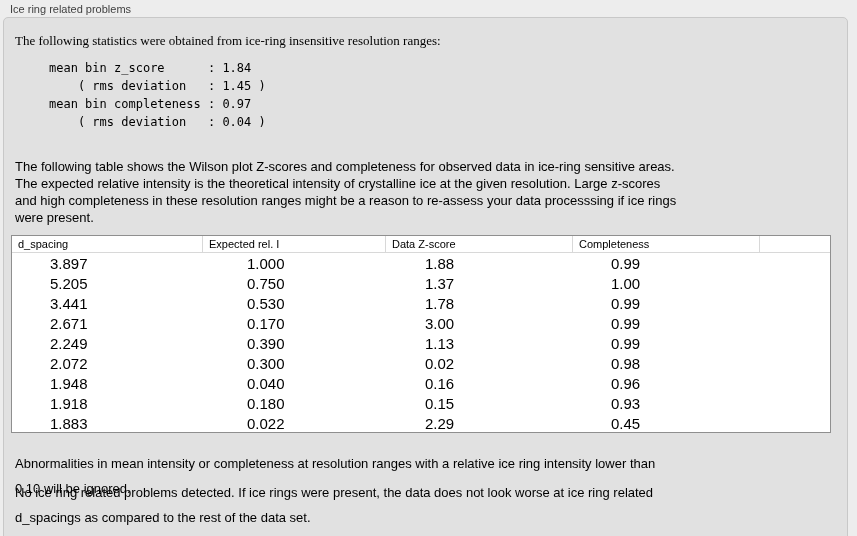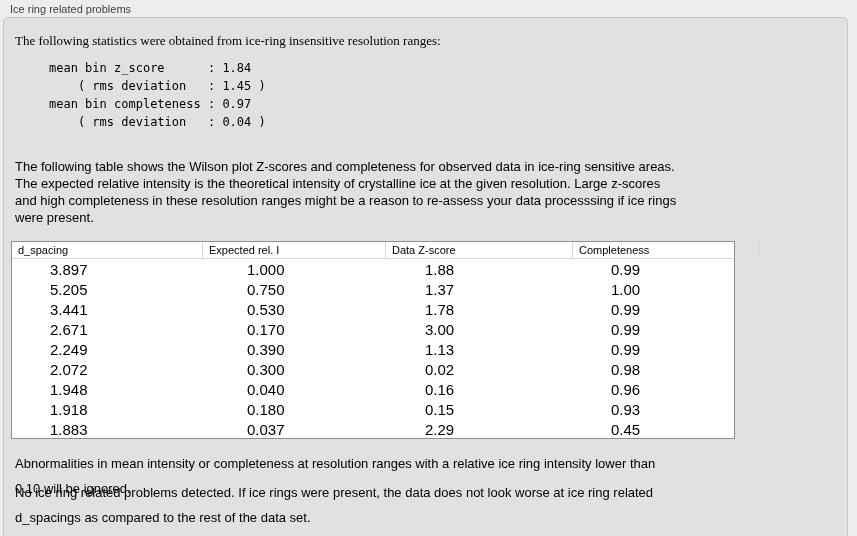--- a/index.html
+++ b/index.html
@@ -53,22 +53,22 @@
   .desc{
     position:absolute;
     left:11px; top:140px;
     font-size:13px;
     line-height:17px;
     white-space:pre-line;
     width:825px;
   }
   .listctrl{
     position:absolute;
-    left:7px; top:223px;
-    width:724px; height:198px;
+    left:7px; top:217px;
+    width:820px; height:198px;
     background:var(--table-bg);
     border:1px solid var(--table-border);
   }
   .lc-header{
     display:grid;
     grid-template-columns:190px 183px 187px 187px 1fr;
     height:17px;
     border-bottom:1px solid var(--separator);
     font-size:11px;
   }
@@ -188,21 +188,21 @@
         </div>
         <div class="lc-row">
           <div class="lc-cell">1.918</div>
           <div class="lc-cell">0.180</div>
           <div class="lc-cell">0.15</div>
           <div class="lc-cell">0.93</div>
           <div class="lc-cell"></div>
         </div>
         <div class="lc-row">
           <div class="lc-cell">1.883</div>
-          <div class="lc-cell">0.037</div>
+          <div class="lc-cell">0.022</div>
           <div class="lc-cell">2.29</div>
           <div class="lc-cell">0.45</div>
           <div class="lc-cell"></div>
         </div>
       </div>
   </div>
 
   <div class="note note-1">Abnormalities in mean intensity or completeness at resolution ranges with a relative ice ring intensity lower than
 0.10 will be ignored.</div>
   <div class="note note-2">No ice ring related problems detected. If ice rings were present, the data does not look worse at ice ring related

